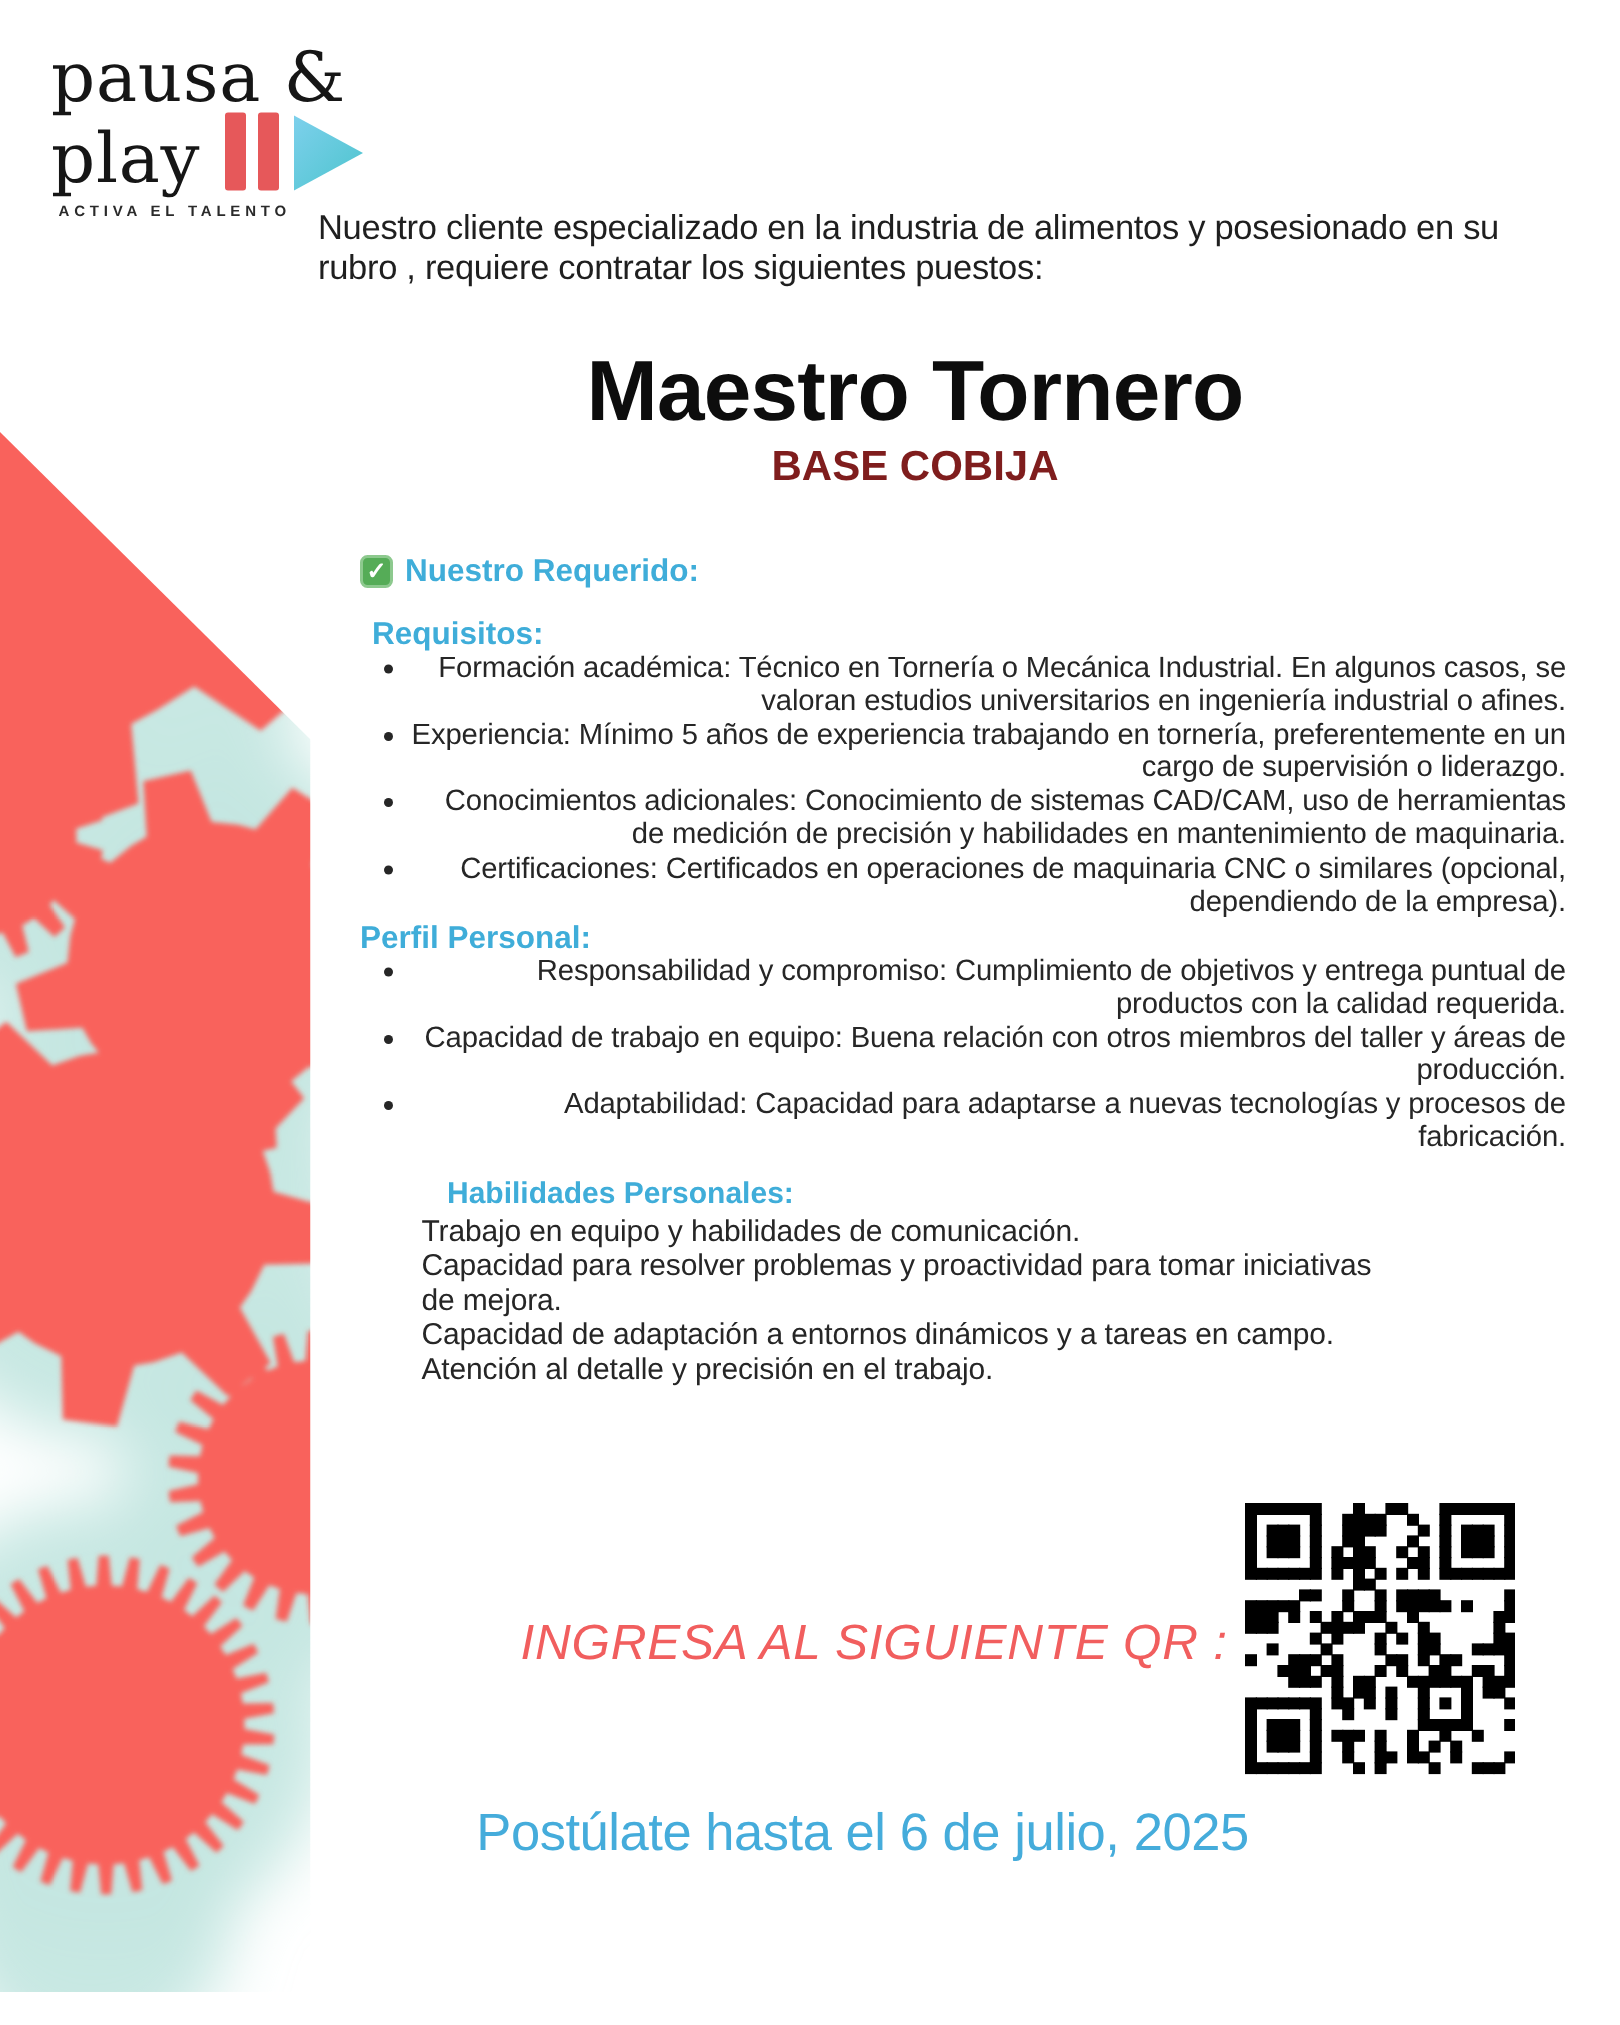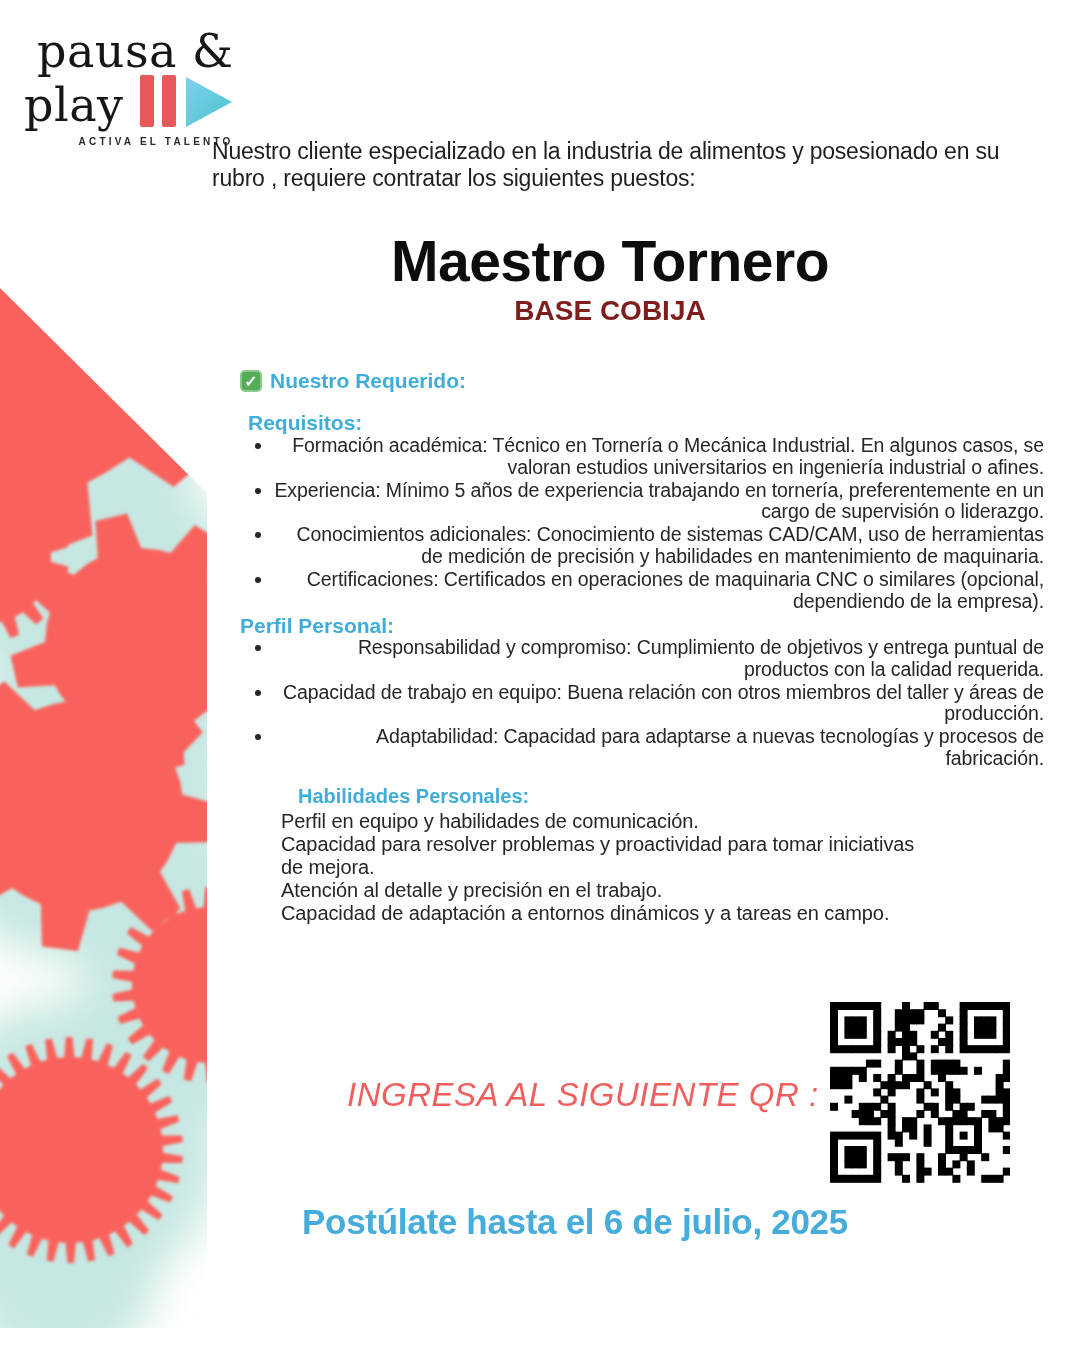--- a/index.html
+++ b/index.html
@@ -7,21 +7,21 @@
   body {
     width:1080px; height:1350px; position:relative; overflow:hidden;
     font-family:"Liberation Sans", sans-serif; color:#2b2b2b;
   }
   .page { position:absolute; inset:0; }
 
   
   #gear-band { position:absolute; left:0; top:288px; width:210px; height:1040px; }
 
   
-  .logo { position:absolute; left:24px; top:28px;text-align:right; }
+  .logo { position:absolute; left:34px; top:28px; }
   .logo-line { font-family:"DejaVu Serif", serif; font-size:46px; line-height:1.02; color:#161616; letter-spacing:0.5px; }
   .logo-row2 { display:flex; align-items:flex-end; }
   .pause-bars { display:flex; gap:8px; margin-left:16px; margin-bottom:2px; }
   .pause-bars span { display:block; width:14px; height:52px; background:#e6585a; border-radius:2px; }
   .play-tri { margin-left:8px; margin-bottom:0px; }
   .logo-tagline { font-size:10px; letter-spacing:3.2px; color:#2a2a2a; margin-top:7px; margin-left:5px; font-weight:bold; }
 
   
   .intro { position:absolute; left:212px; top:138px; width:830px; font-size:23px; line-height:27px; color:#1f1f1f; letter-spacing:-0.2px; }
 
@@ -48,21 +48,21 @@
   .pp-list  { left:244px; top:637px; }
   ul.plain { position:absolute; list-style:none; width:660px;
              font-size:20px; line-height:23px; color:#262626; letter-spacing:-0.1px; }
   .hab-list { left:281px; top:810px; }
 
   
   .qr-label { position:absolute; left:347px; top:1076px; font-size:33px; font-weight:normal; font-style:italic;
               color:#f15e5e; letter-spacing:0.5px; }
   #qr { position:absolute; left:830px; top:1001px; width:180px; height:182px; background:#ffffff; }
   .deadline { position:absolute; left:140px; top:1202px; width:870px; text-align:center;
-              font-size:35px; font-weight:bold; color:#45acdb; letter-spacing:-0.3px; }
+              font-size:35px; font-weight:normal; color:#45acdb; letter-spacing:-0.3px; }
 </style>
 </head>
 <body>
 
 <div class="page">
 
   <svg id="gear-band" viewBox="0 0 210 1040" aria-hidden="true">
     <defs>
       <clipPath id="bandClip">
           <polygon points="0,0 207,205 207,1040 0,1040"></polygon>
@@ -138,24 +138,24 @@
 
   <div class="sec-heading pp-heading blue">Perfil Personal:</div>
   <ul class="bullets pp-list">
       <li>Responsabilidad y compromiso: Cumplimiento de objetivos y entrega puntual de productos con la calidad requerida.</li>
       <li>Capacidad de trabajo en equipo: Buena relación con otros miembros del taller y áreas de producción.</li>
       <li>Adaptabilidad: Capacidad para adaptarse a nuevas tecnologías y procesos de fabricación.</li>
     </ul>
 
   <div class="sec-heading hab-heading blue">Habilidades Personales:</div>
   <ul class="plain hab-list">
-      <li>Perfil en equipo y habilidades de comunicación.</li>
+      <li>Trabajo en equipo y habilidades de comunicación.</li>
       <li>Capacidad para resolver problemas y proactividad para tomar iniciativas de mejora.</li>
+      <li>Capacidad de adaptación a entornos dinámicos y a tareas en campo.</li>
       <li>Atención al detalle y precisión en el trabajo.</li>
-      <li>Capacidad de adaptación a entornos dinámicos y a tareas en campo.</li>
     </ul>
 
   <div class="qr-label">INGRESA AL SIGUIENTE QR :</div>
   <svg id="qr" viewBox="0 0 180 180">
       <rect x="0.00" y="0.00" width="8" height="8" fill="#000"></rect>
       <rect x="7.20" y="0.00" width="8" height="8" fill="#000"></rect>
       <rect x="14.40" y="0.00" width="8" height="8" fill="#000"></rect>
       <rect x="21.60" y="0.00" width="8" height="8" fill="#000"></rect>
       <rect x="28.80" y="0.00" width="8" height="8" fill="#000"></rect>
       <rect x="36.00" y="0.00" width="8" height="8" fill="#000"></rect>

